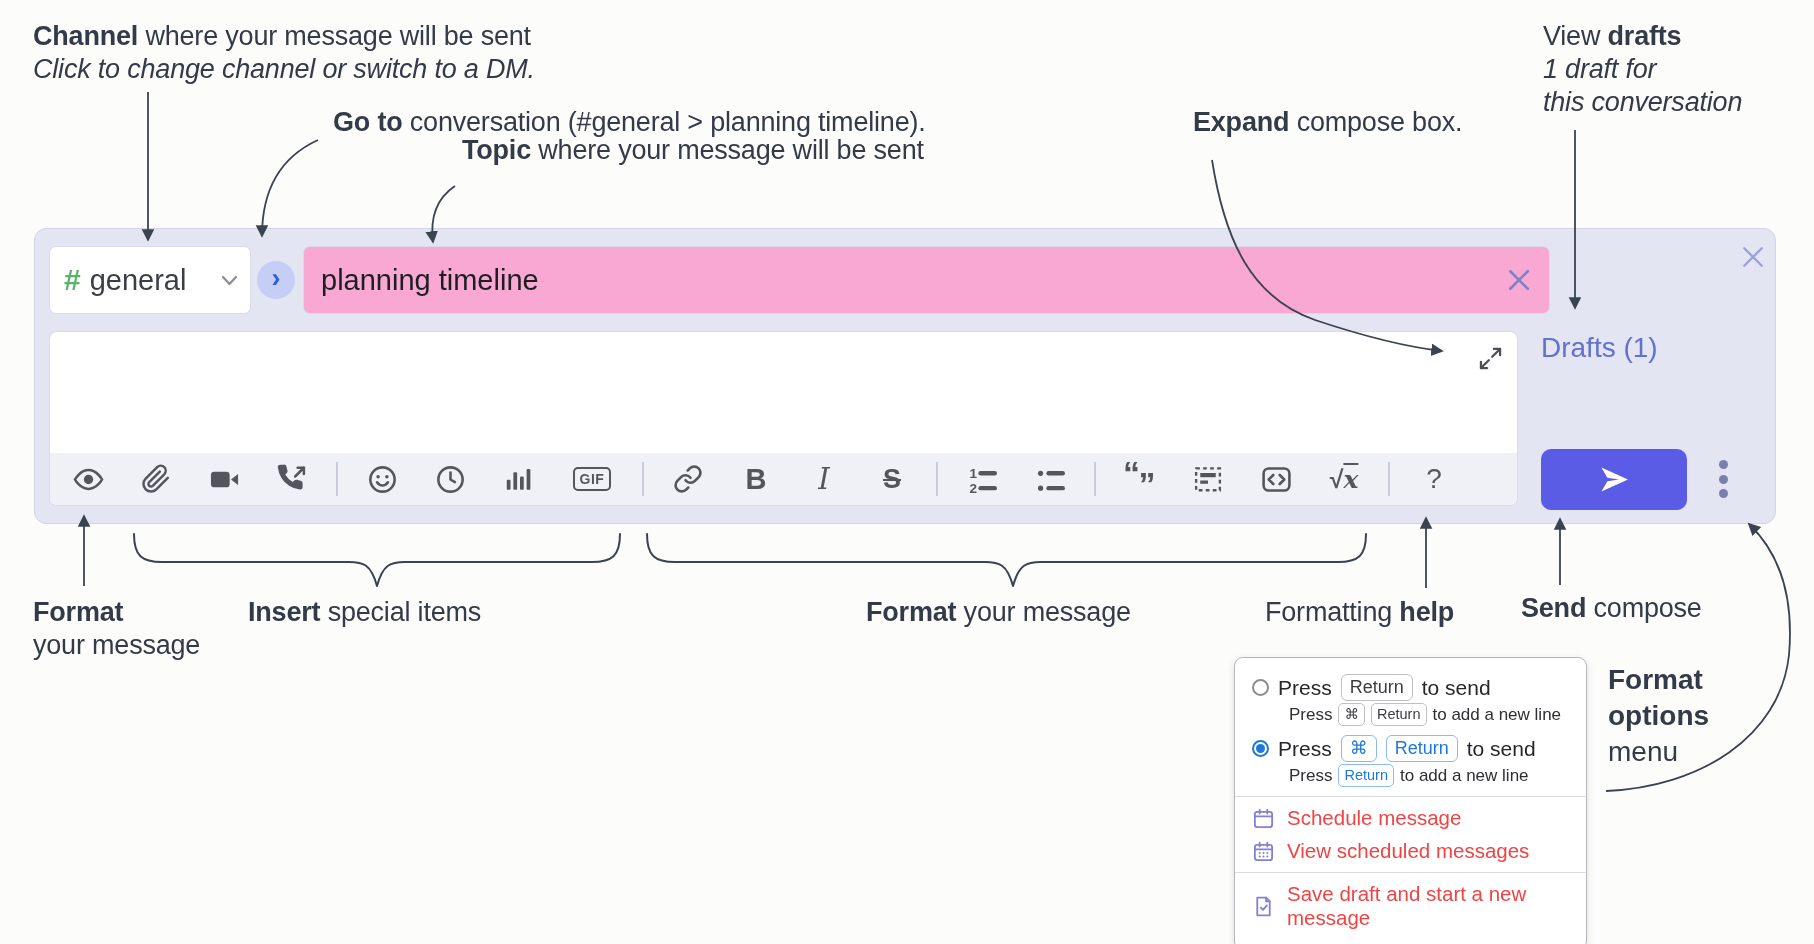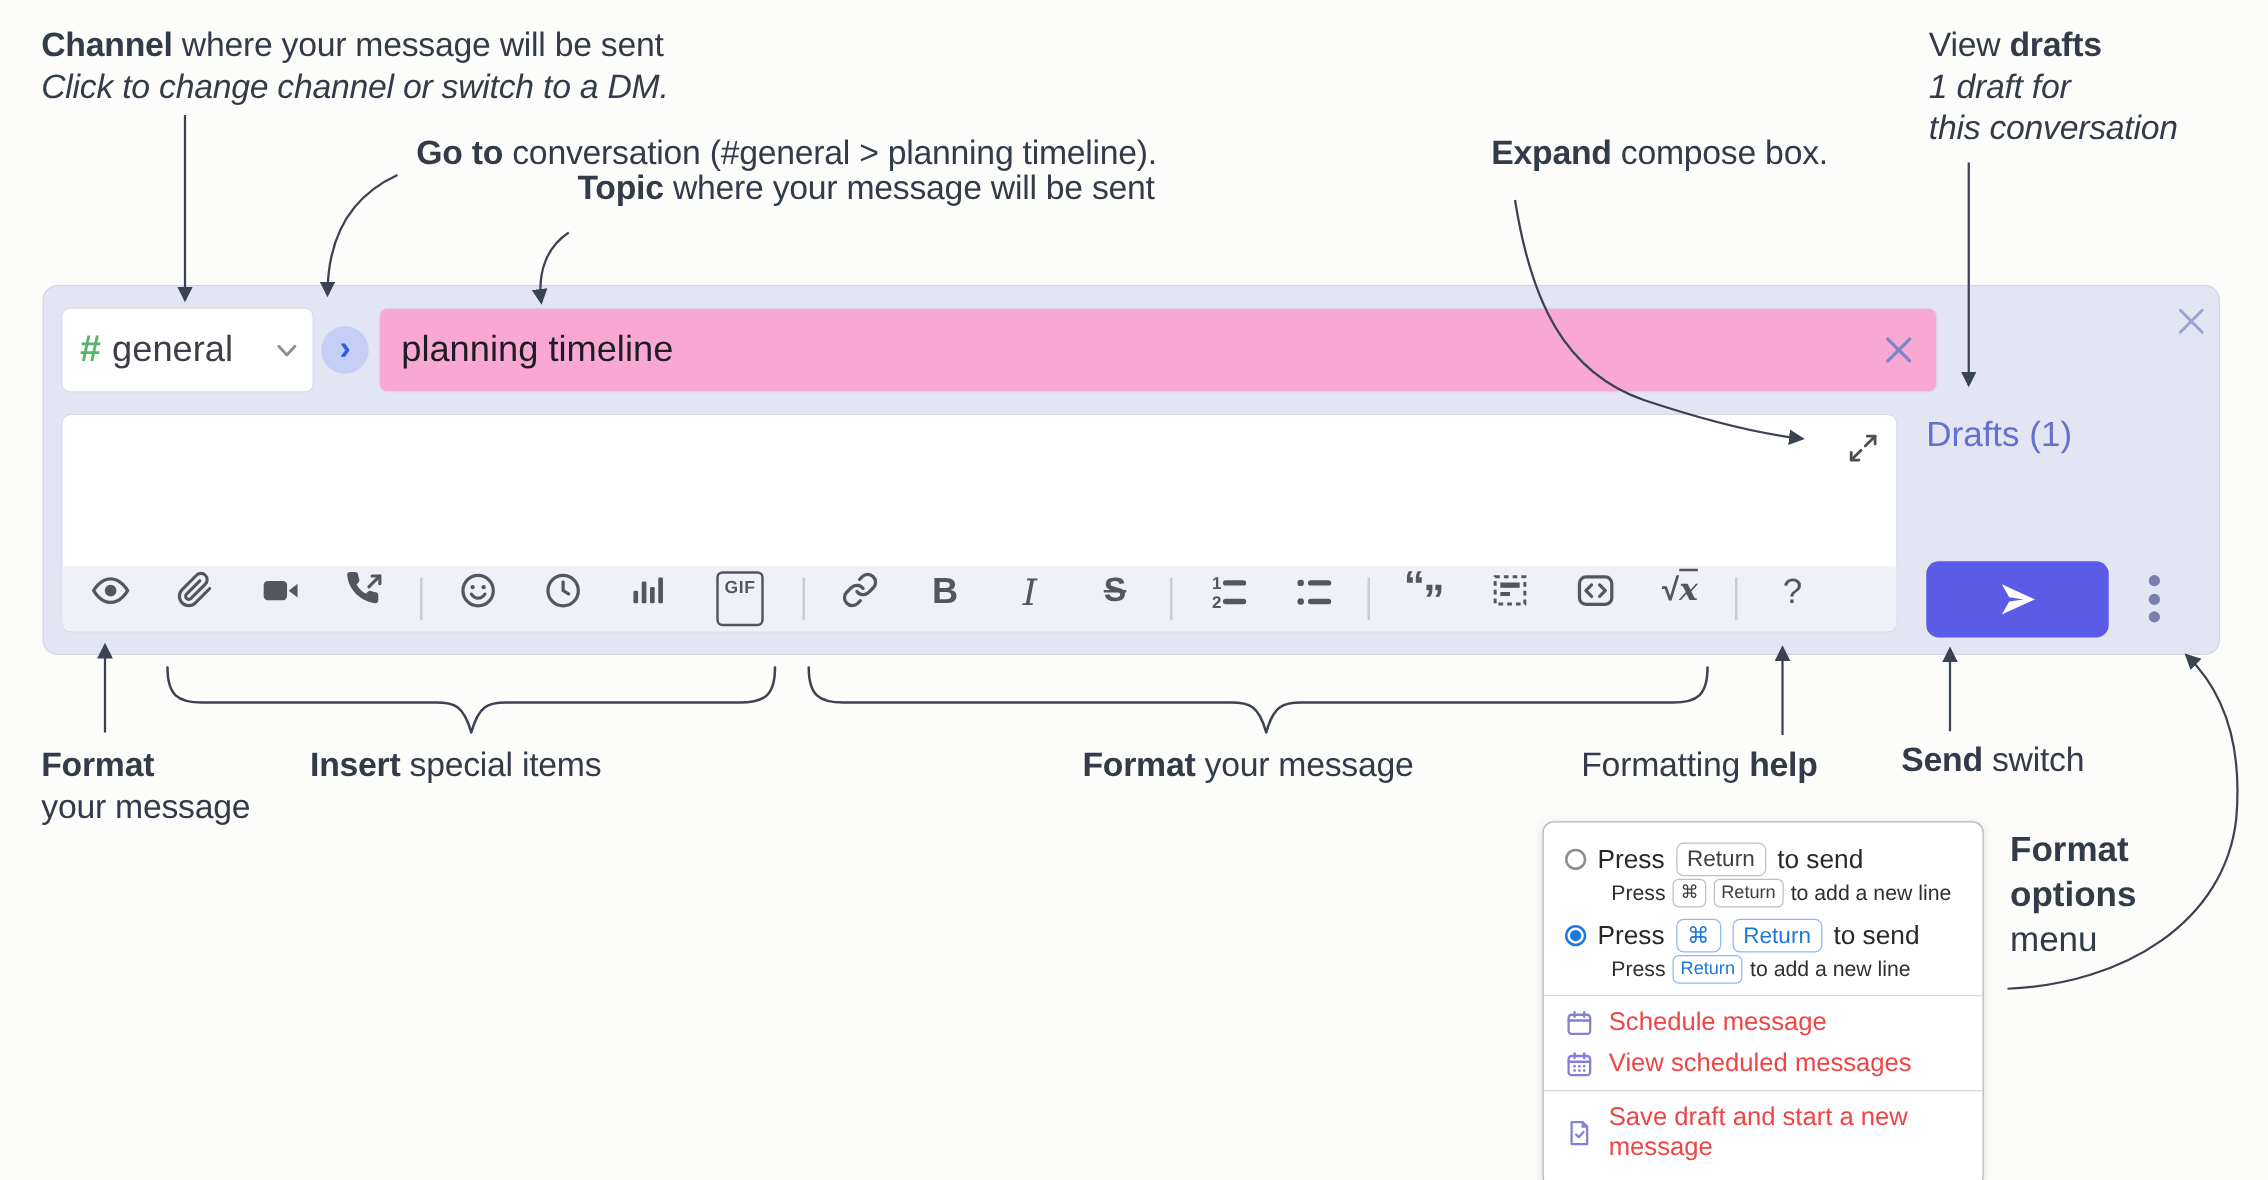--- a/index.html
+++ b/index.html
@@ -37,21 +37,21 @@
   .msgbox{position:absolute;left:14px;top:102px;width:1469px;height:175px;background:#fff;
           border:1px solid #d8dbe9;border-radius:8px;box-sizing:border-box;}
   .msgbox textarea{display:block;width:100%;height:116px;box-sizing:border-box;border:none;resize:none;
           background:transparent;outline:none;font-family:"Liberation Sans",sans-serif;
           font-size:28px;color:#333;padding:13px 50px 0 17px;}
   .msgbox textarea::placeholder{color:#9aa0a8;opacity:1;}
   .expandico{position:absolute;right:13px;top:13px;width:27px;height:27px;color:#4c4f57;cursor:pointer;}
 
   .tbar{position:absolute;left:0;bottom:0;width:100%;height:52px;background:#f0f1f6;
         border-radius:0 0 8px 8px;display:flex;align-items:center;padding:0 4px;box-sizing:border-box;}
-  .tb{width:40px;height:44px;margin:0 14px;display:flex;justify-content:center;
+  .tb{width:40px;height:44px;margin:0 14px;display:flex;align-items:center;justify-content:center;
       color:#54565e;cursor:pointer;flex:0 0 auto;}
   .tbdiv{width:2px;height:34px;background:#c9ccd8;margin:0 10px;flex:0 0 auto;}
   .gifbox{border:2.4px solid #54565e;border-radius:5px;font-size:14px;font-weight:700;
           letter-spacing:.5px;padding:3px 5px;line-height:1;}
   .bglyph{font-size:29px;font-weight:800;}
   .iglyph{font-size:29px;font-style:italic;font-family:"DejaVu Serif",serif;}
   .sglyph{font-size:27px;font-weight:700;text-decoration:line-through;}
   .math{font-size:25px;font-weight:600;}
   .math .ovl{font-style:italic;font-family:"DejaVu Serif",serif;text-decoration:overline;}
   .qglyph{font-size:28px;color:#54565e;}
@@ -118,21 +118,21 @@
 
   <div class="note" style="left:866px;top:596px;">
     <b>Format</b><span> your message</span>
   </div>
 
   <div class="note" style="left:1265px;top:596px;">
     <span>Formatting </span><b>help</b>
   </div>
 
   <div class="note" style="left:1521px;top:592px;">
-    <b>Send</b><span> switch</span>
+    <b>Send</b><span> compose</span>
   </div>
 
   <div class="noteBig" style="left:1608px;top:662px;">
     <div><b>Format</b></div>
     <div><b>options</b></div>
     <div>menu</div>
   </div>
 
   <div class="compose">
 

